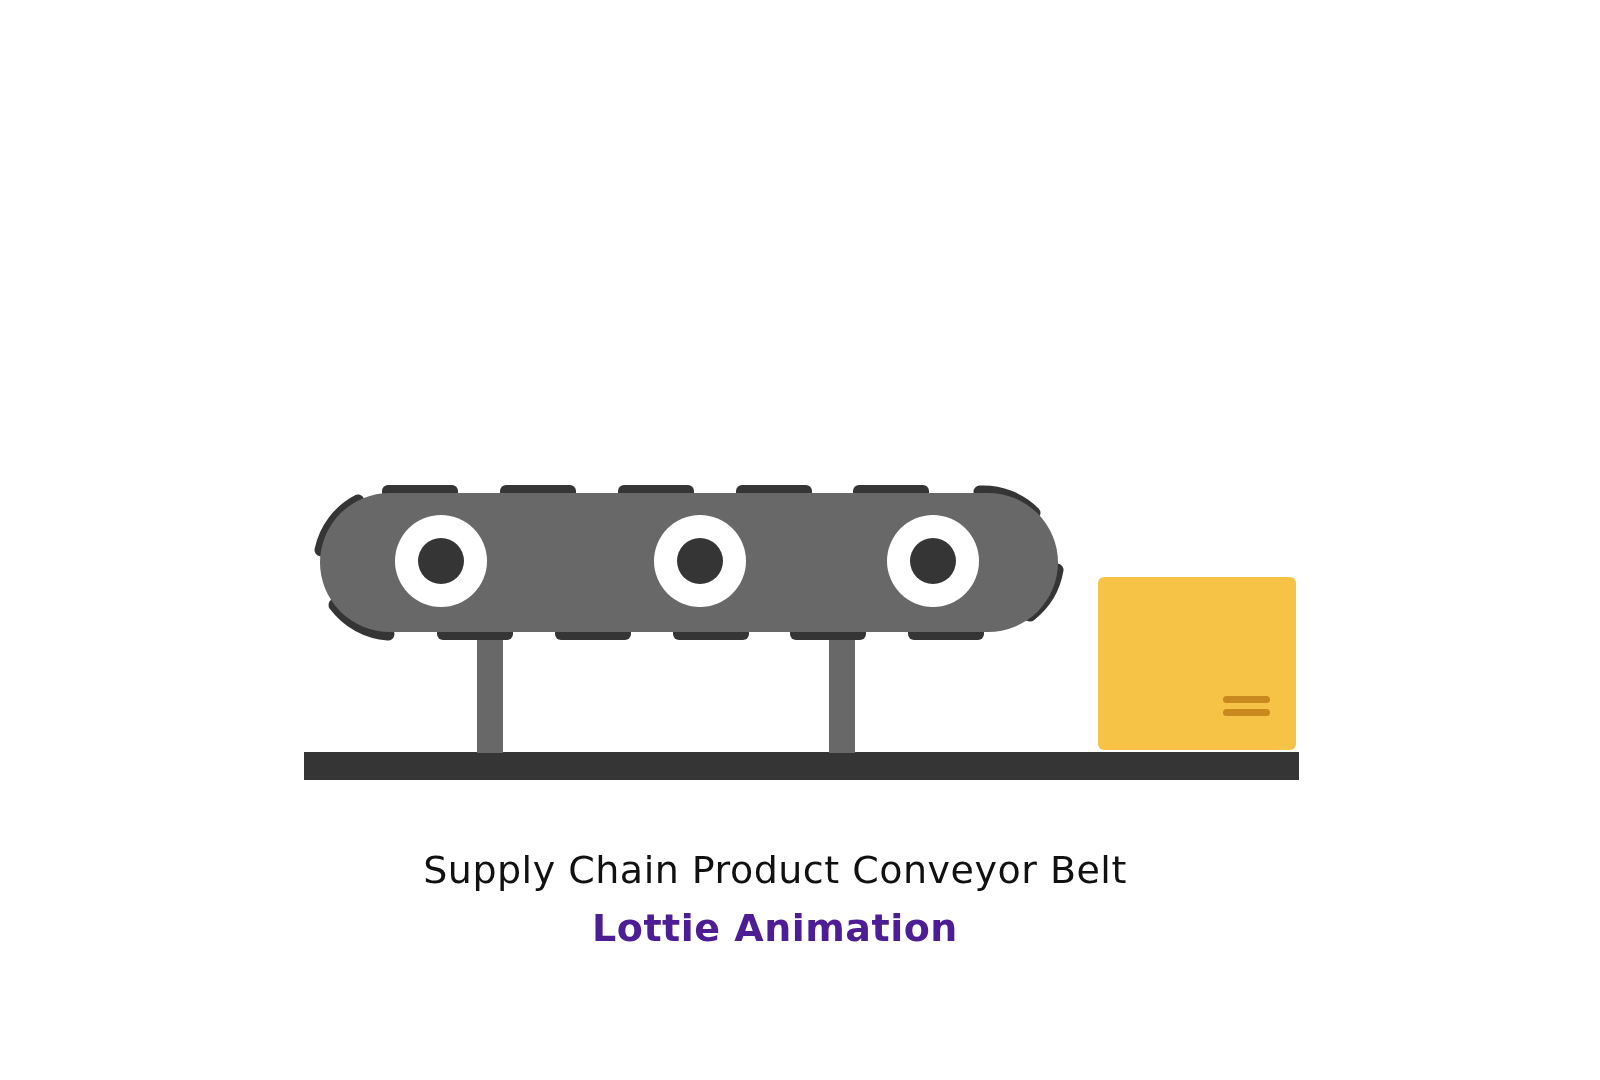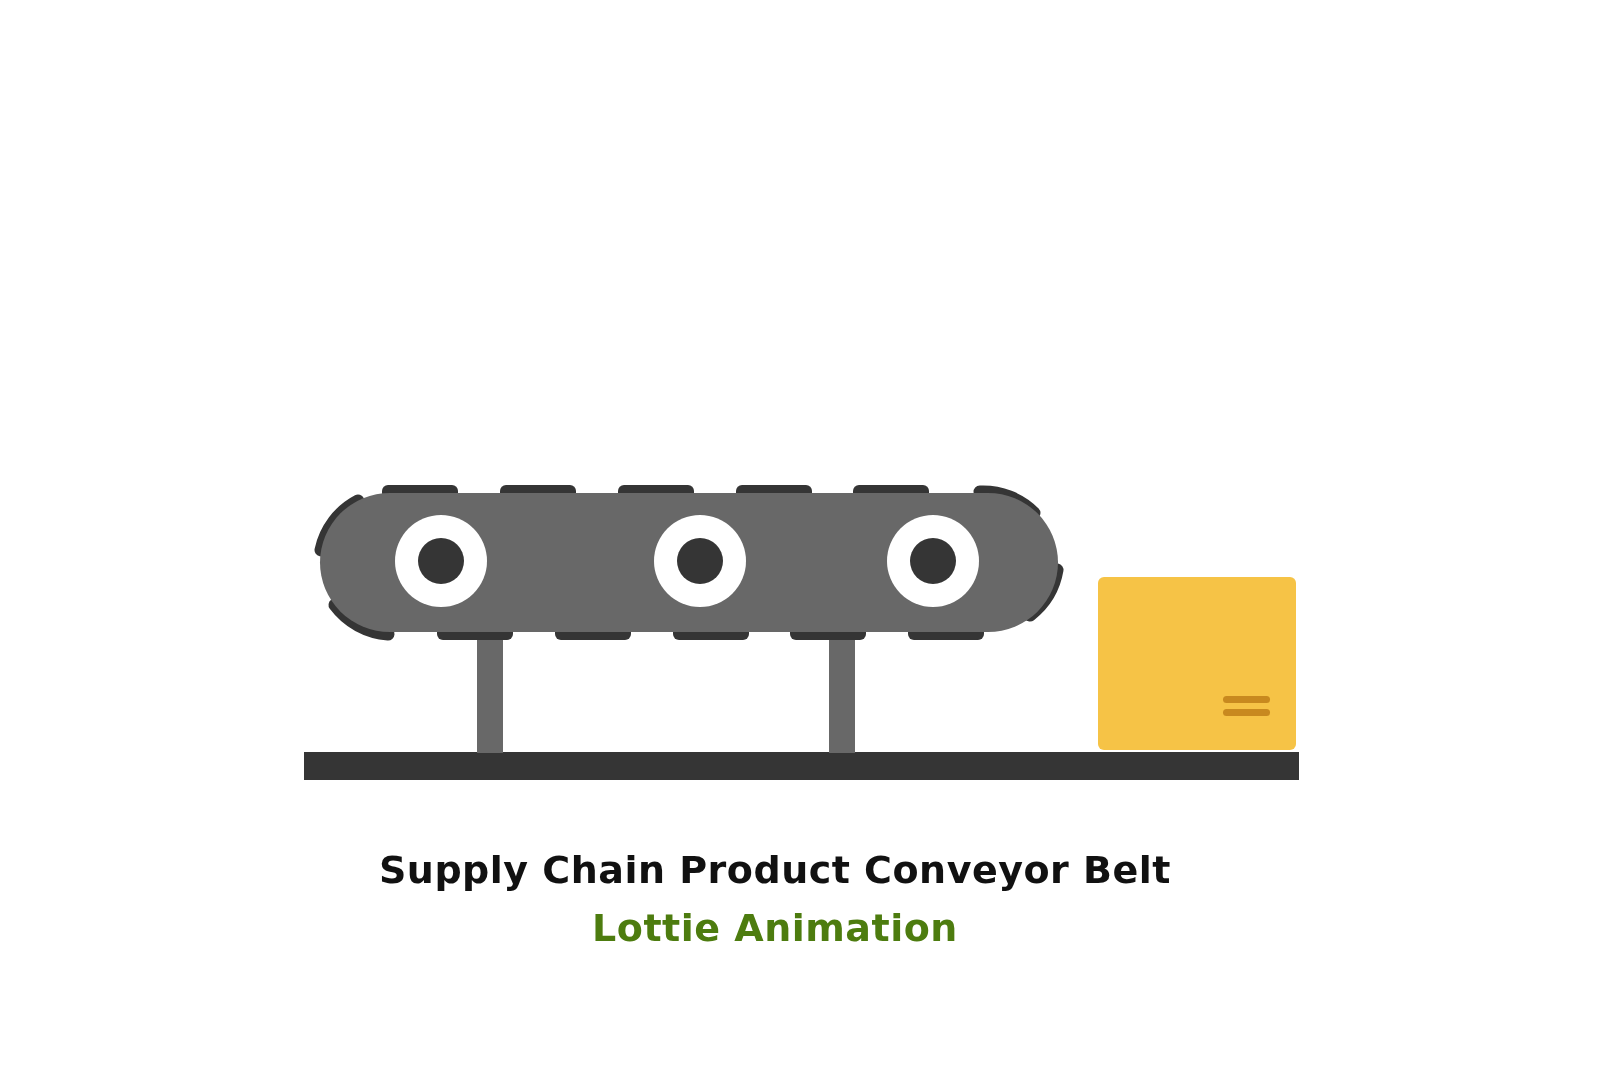--- a/index.html
+++ b/index.html
@@ -1,20 +1,20 @@
 <!DOCTYPE html>
 <html><head>
 <meta charset="utf-8">
 <style>
   html, body { margin:0; padding:0; background:#ffffff; }
   body { width:1600px; height:1080px; position:relative; overflow:hidden; font-family:"DejaVu Sans", sans-serif; }
   #scene { position:absolute; left:0; top:0; }
   .caption { position:absolute; left:0; width:1550px; text-align:center; }
-  .title { top:848px; font-size:38px; font-weight:700; color:#111111; letter-spacing:0.5px; }
-  .subtitle { top:906px; font-size:38px; font-weight:600; color:#4d7c0f; letter-spacing:0.5px; }
+  .title { top:848px; font-size:38px; font-weight:400; color:#111111; letter-spacing:0.5px; }
+  .subtitle { top:906px; font-size:38px; font-weight:600; color:#4c1d95; letter-spacing:0.5px; }
 </style>
 </head>
 <body>
 
 <svg id="scene" width="1600" height="1080" viewBox="0 0 1600 1080" xmlns="http://www.w3.org/2000/svg">
 
   <rect x="304" y="752" width="995" height="28" fill="#353535"></rect>
 
   <rect x="477" y="630" width="26" height="123" fill="#686868"></rect>
   <rect x="829" y="630" width="26" height="123" fill="#686868"></rect>

